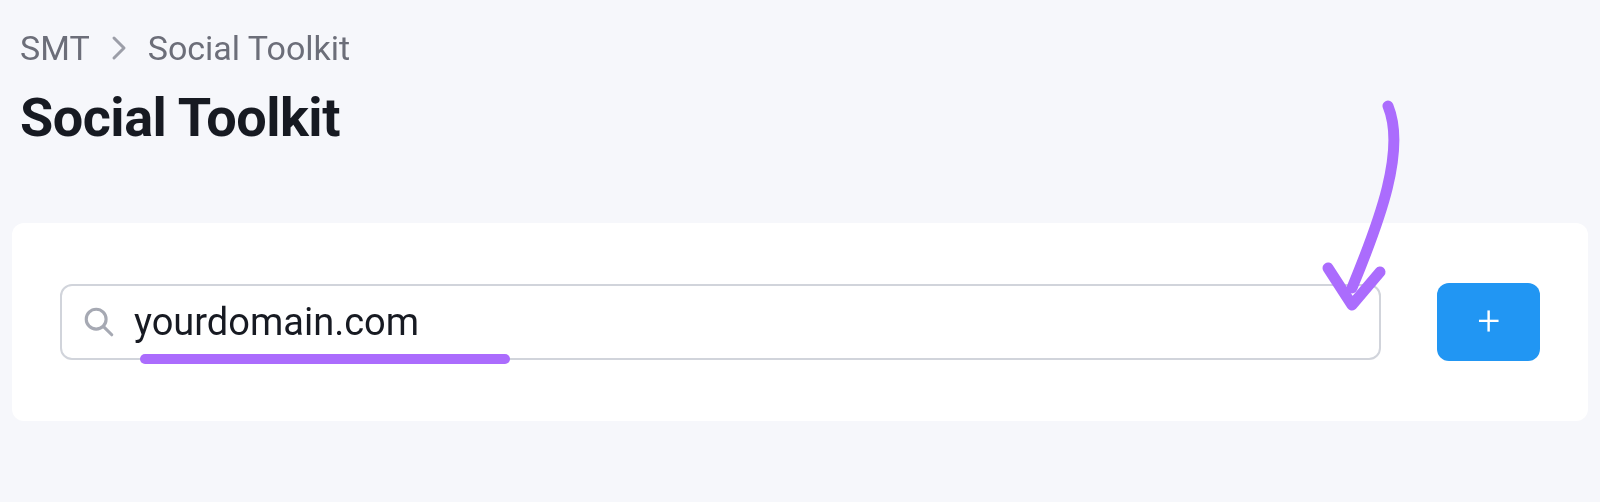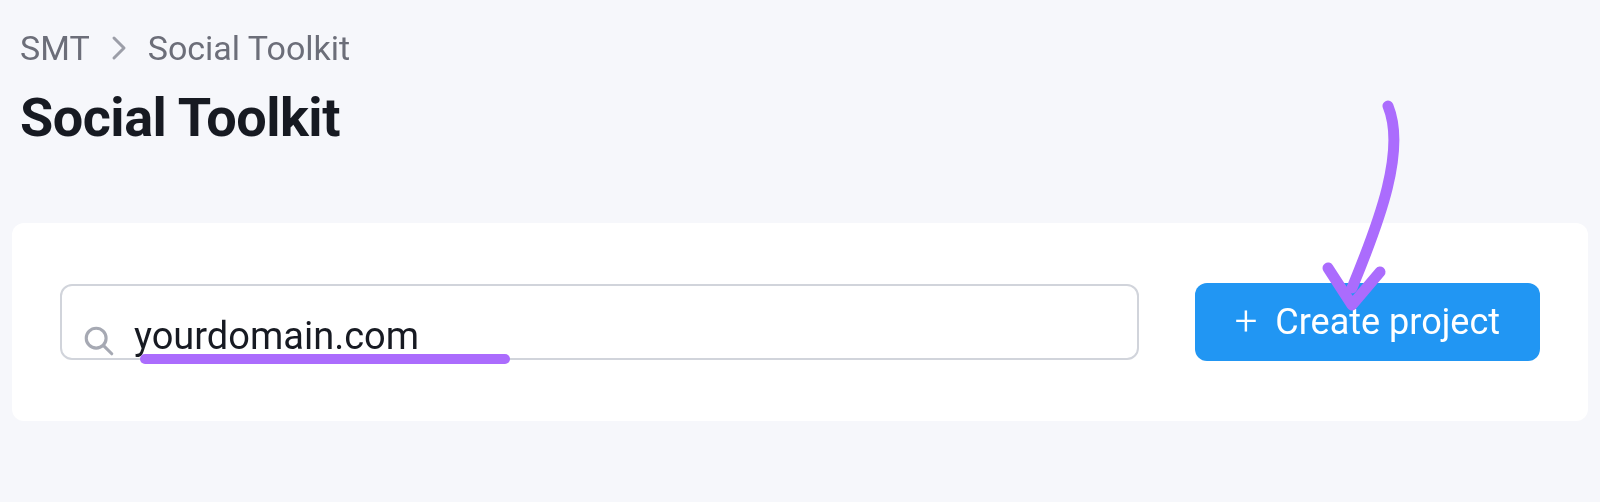--- a/index.html
+++ b/index.html
@@ -45,21 +45,21 @@
       padding: 60px 48px 60px 48px;
       display: flex;
       align-items: center;
       gap: 56px;
       position: relative;
     }
     .search-wrap {
       position: relative;
       flex: 1;
       display: flex;
-      align-items: flex-end;
+      align-items: center;
       border: 2px solid #d1d4db;
       border-radius: 12px;
       height: 76px;
       padding: 0 20px;
       background: #fff;
     }
     .search-icon {
       color: #a6a9b3;
       margin-right: 18px;
       display: flex;
@@ -132,20 +132,19 @@
         <circle cx="10" cy="10" r="7" stroke="currentColor" stroke-width="2.2"></circle>
         <line x1="15.2" y1="15.2" x2="21" y2="21" stroke="currentColor" stroke-width="2.2" stroke-linecap="round"></line>
       </svg>
     </span>
     <input type="text" class="search-input" value="yourdomain.com" style="">
     <div class="underline-annotation"></div>
   </div>
 
   <button class="create-btn">
     <span class="plus-icon">+</span>
-    <span>Create project</span>
   </button>
 </div>
 
 <svg class="arrow-annotation" width="120" height="230" viewBox="0 0 120 230">
   <path d="M 78 6 C 96 50, 70 120, 42 188" stroke="#ab6cfd" stroke-width="11" fill="none" stroke-linecap="round"></path>
   <path d="M 18 168 L 42 205 L 70 172" stroke="#ab6cfd" stroke-width="11" fill="none" stroke-linecap="round" stroke-linejoin="round"></path>
 </svg>
 
 </body></html>

